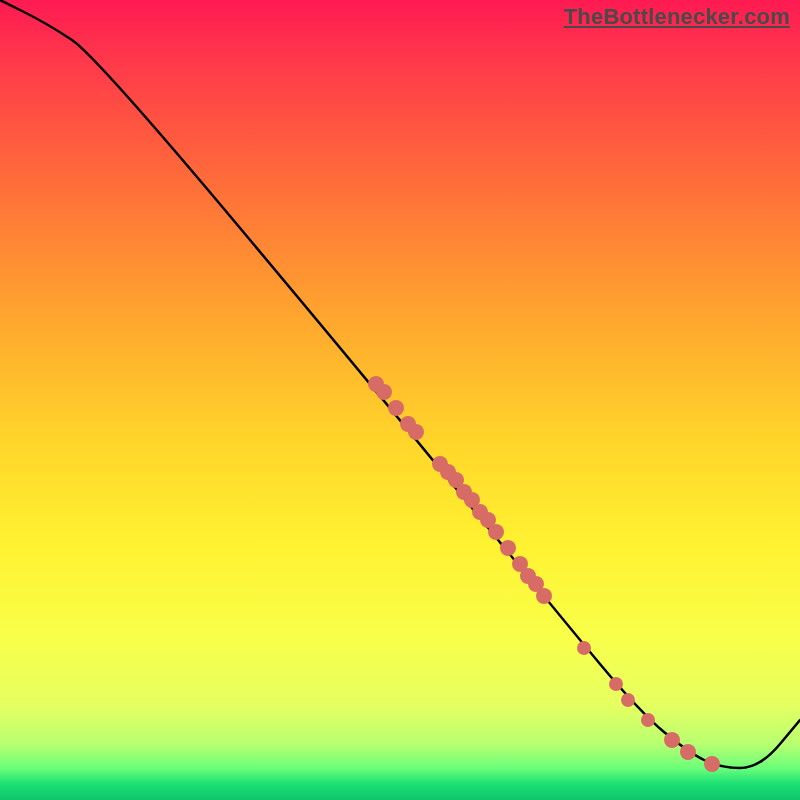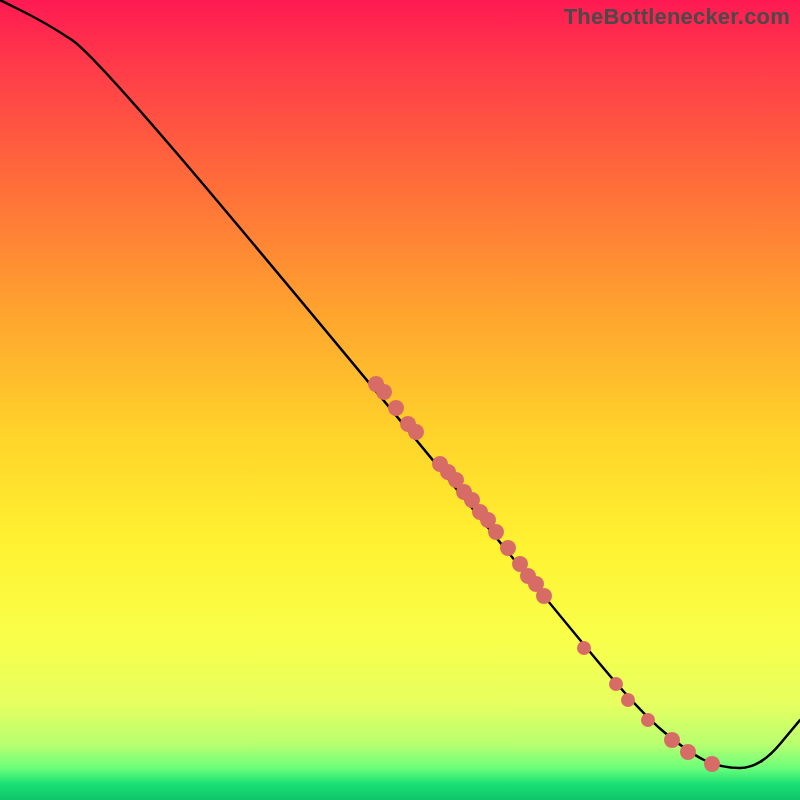--- a/index.html
+++ b/index.html
@@ -44,20 +44,21 @@
     height: 800px;
   }
   .attribution {
     position: absolute;
     top: 4px;
     right: 10px;
     font-size: 22px;
     font-weight: 600;
     color: #4a4a4a;
     letter-spacing: 0.2px;
+    text-decoration: underline;
   }
   .curve {
     fill: none;
     stroke: #000;
     stroke-width: 2.5;
     stroke-linecap: round;
     stroke-linejoin: round;
   }
   .series-point {
     fill: #d76b66;

